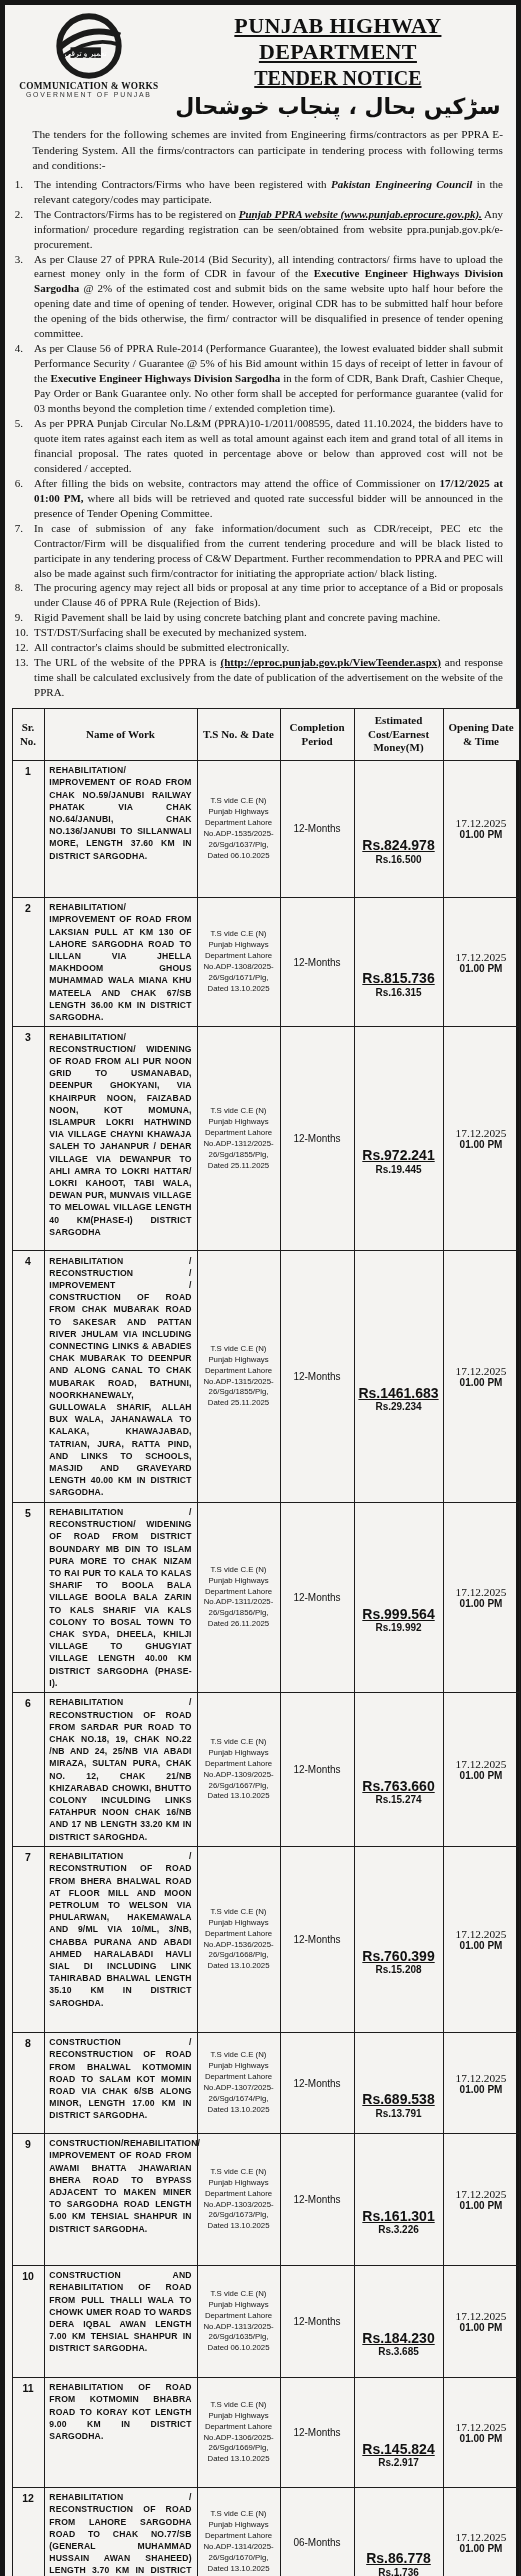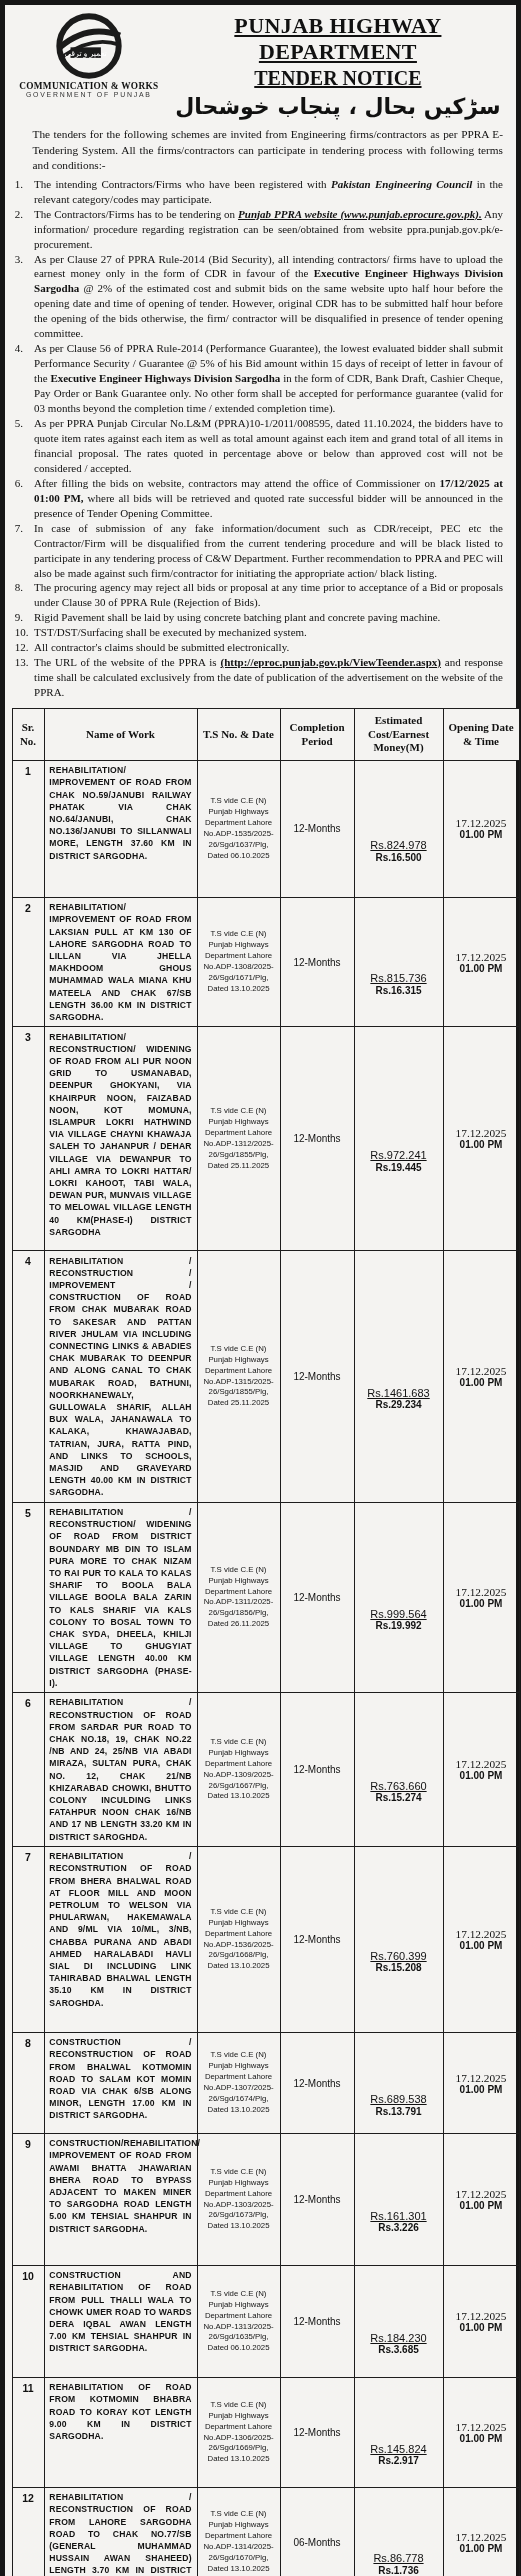--- a/index.html
+++ b/index.html
@@ -38,21 +38,21 @@
   col.c-sr{width:32px;} col.c-work{width:153px;} col.c-ts{width:83px;}
   col.c-per{width:74px;} col.c-est{width:89px;} col.c-open{width:76px;}
   td.sr { vertical-align:top; text-align:center; font-family:"Liberation Sans",sans-serif; font-weight:bold; font-size:10.5px; padding-top:4px; }
   td.work {
     vertical-align:top; font-family:"Liberation Sans",sans-serif; font-weight:bold;
     font-size:8.6px; line-height:1.42; padding:3.2px 4.8px; text-align:justify; letter-spacing:0.2px;
   }
   td.ts { text-align:center; font-family:"Liberation Sans",sans-serif; font-size:7.8px; line-height:1.4; padding:1.6px 2.4px; color:#151515; }
   td.per { text-align:center; font-family:"Liberation Sans",sans-serif; font-size:10px; }
   td.est { text-align:center; font-family:"Liberation Sans",sans-serif; }
-  .cost { font-weight:normal; font-size:11px; text-decoration:underline;margin-top:44px; }
+  .cost { font-weight:bold; font-size:14px; text-decoration:underline;margin-top:44px; }
   .earnest { font-weight:bold; font-size:10px; margin-top:0.8px; }
   td.open { text-align:center; font-size:11.3px; }
   .otime { font-weight:bold; font-family:"Liberation Sans",sans-serif; font-size:10px; }
   tbody tr:nth-child(1){height:137px;} tbody tr:nth-child(2){height:121px;}
   tbody tr:nth-child(3){height:224px;} tbody tr:nth-child(4){height:235px;}
   tbody tr:nth-child(5){height:159px;} tbody tr:nth-child(6){height:149px;}
   tbody tr:nth-child(7){height:186px;} tbody tr:nth-child(8){height:101px;}
   tbody tr:nth-child(9){height:132px;} tbody tr:nth-child(10){height:112px;}
   tbody tr:nth-child(11){height:110px;} tbody tr:nth-child(12){height:109px;}
   
@@ -87,21 +87,21 @@
 
   <p class="intro">The tenders for the following schemes are invited from Engineering firms/contractors as per PPRA E-Tendering System. All the firms/contractors can participate in tendering process with following terms and conditions:-</p>
 
   <div class="terms">
       <div class="term">
         <span class="tnum">1.</span>
         <span class="ttext"><span>The intending Contractors/Firms who have been registered with </span><span class="seg-b seg-i">Pakistan Engineering Council</span><span> in the relevant category/codes may participate.</span></span>
       </div>
       <div class="term">
         <span class="tnum">2.</span>
-        <span class="ttext"><span>The Contractors/Firms has to be tendering on </span><span class="seg-b seg-i seg-u">Punjab PPRA website (www.punjab.eprocure.gov.pk).</span><span> Any information/ procedure regarding registration can be seen/obtained from website ppra.punjab.gov.pk/e-procurement.</span></span>
+        <span class="ttext"><span>The Contractors/Firms has to be registered on </span><span class="seg-b seg-i seg-u">Punjab PPRA website (www.punjab.eprocure.gov.pk).</span><span> Any information/ procedure regarding registration can be seen/obtained from website ppra.punjab.gov.pk/e-procurement.</span></span>
       </div>
       <div class="term">
         <span class="tnum">3.</span>
         <span class="ttext"><span>As per Clause 27 of PPRA Rule-2014 (Bid Security), all intending contractors/ firms have to upload the earnest money only in the form of CDR in favour of the </span><span class="seg-b">Executive Engineer Highways Division Sargodha</span><span> @ 2% of the estimated cost and submit bids on the same website upto half hour before the opening date and time of opening of tender. However, original CDR has to be submitted half hour before the opening of the bids otherwise, the firm/ contractor will be disqualified in presence of tender opening committee.</span></span>
       </div>
       <div class="term">
         <span class="tnum">4.</span>
         <span class="ttext"><span>As per Clause 56 of PPRA Rule-2014 (Performance Guarantee), the lowest evaluated bidder shall submit Performance Security / Guarantee @ 5% of his Bid amount within 15 days of receipt of letter in favour of the </span><span class="seg-b">Executive Engineer Highways Division Sargodha</span><span> in the form of CDR, Bank Draft, Cashier Cheque, Pay Order or Bank Guarantee only. No other form shall be accepted for performance guarantee (valid for 03 months beyond the completion time / extended completion time).</span></span>
       </div>
       <div class="term">
@@ -111,21 +111,21 @@
       <div class="term">
         <span class="tnum">6.</span>
         <span class="ttext"><span>After filling the bids on website, contractors may attend the office of Commissioner on </span><span class="seg-b">17/12/2025 at 01:00 PM,</span><span> where all bids will be retrieved and quoted rate successful bidder will be announced in the presence of Tender Opening Committee.</span></span>
       </div>
       <div class="term">
         <span class="tnum">7.</span>
         <span class="ttext"><span>In case of submission of any fake information/document such as CDR/receipt, PEC etc the Contractor/Firm will be disqualified from the current tendering procedure and will be black listed to participate in any tendering process of C&amp;W Department. Further recommendation to PPRA and PEC will also be made against such firm/contractor for initiating the appropriate action/ black listing.</span></span>
       </div>
       <div class="term">
         <span class="tnum">8.</span>
-        <span class="ttext"><span>The procuring agency may reject all bids or proposal at any time prior to acceptance of a Bid or proposals under Clause 30 of PPRA Rule (Rejection of Bids).</span></span>
+        <span class="ttext"><span>The procuring agency may reject all bids or proposal at any time prior to acceptance of a Bid or proposals under Clause 46 of PPRA Rule (Rejection of Bids).</span></span>
       </div>
       <div class="term">
         <span class="tnum">9.</span>
         <span class="ttext"><span>Rigid Pavement shall be laid by using concrete batching plant and concrete paving machine.</span></span>
       </div>
       <div class="term">
         <span class="tnum">10.</span>
         <span class="ttext"><span>TST/DST/Surfacing shall be executed by mechanized system.</span></span>
       </div>
       <div class="term">

